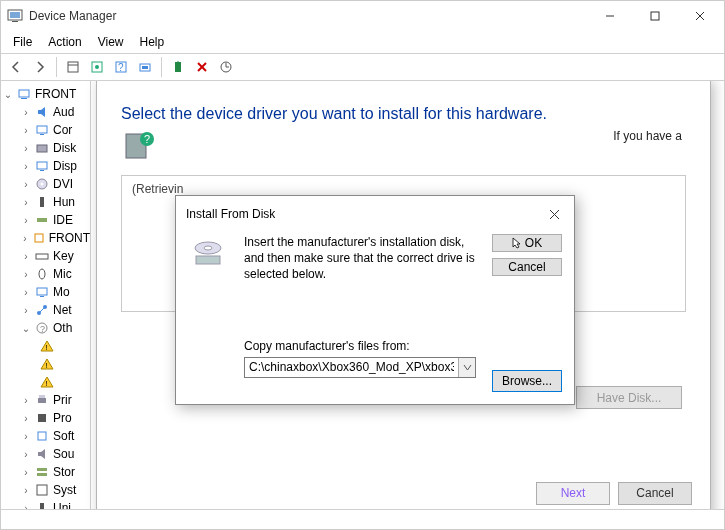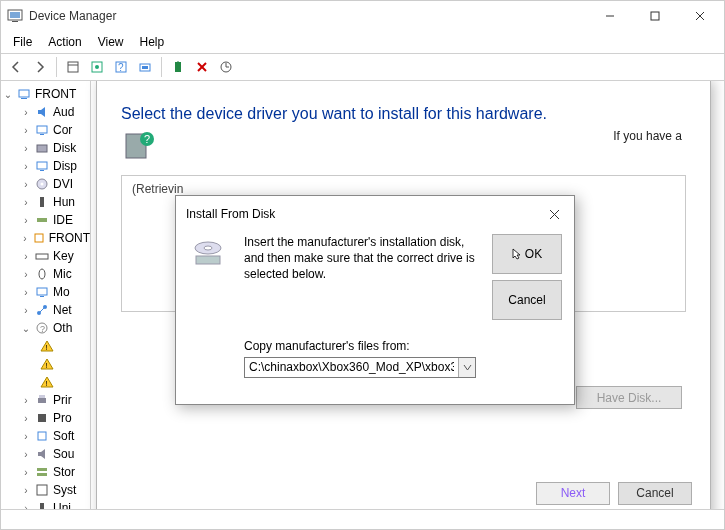--- a/index.html
+++ b/index.html
@@ -182,21 +182,21 @@
   .combo input {
     flex:1; border:none; outline:none;
     font-size:12px; padding:0 4px;
   }
   .combo .dd {
     width:17px; border-left:1px solid #aaa;
     display:flex;align-items:center;justify-content:center;
     background:#efefef;
   }
   .ifd .okbtn, .ifd .cancelbtn {
-    height:40px; width:70px;
+    height:18px; width:70px;
     border:1px solid #adadad;
     background:#e1e1e1;
     font-size:12px;
     display:flex;align-items:center;justify-content:center;
   }
   .ifd .browse {
     position:absolute;
     right:12px; bottom:12px;
     height:22px; width:70px;
     border:1px solid #0078d7;
@@ -598,14 +598,15 @@
       <span class="okbtn">
         <span class="cursor-ptr" style="margin-right:3px">
           <svg width="10" height="12">
               <path d="M1 1 L1 10 L3 8 L5 11 L7 10 L5 7 L8 7 Z" fill="#fff" stroke="#000" stroke-width="0.8"></path>
             </svg>
         </span>
         <span>OK</span>
       </span>
       <span class="cancelbtn">Cancel</span>
     </div>
+    <span class="browse">Browse...</span>
   </div>
 </div>
 
 </body></html>

